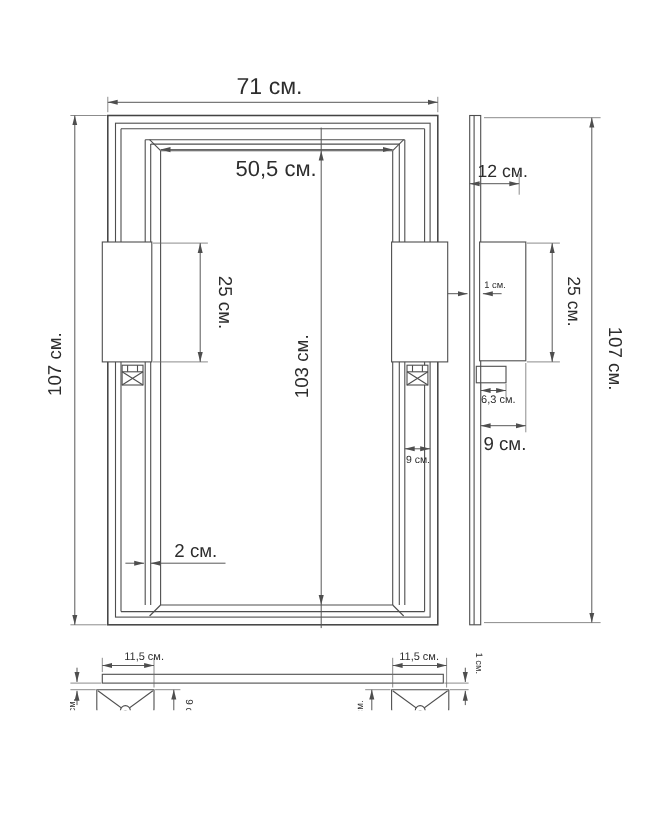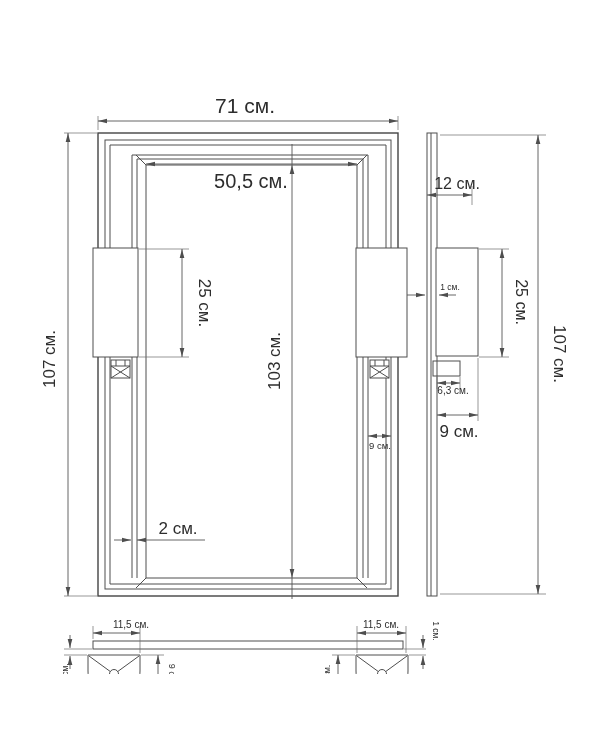--- a/index.html
+++ b/index.html
@@ -1,16 +1,16 @@
 <!DOCTYPE html>
 <html><head>
 <meta charset="utf-8">
 <style>
   html,body{margin:0;padding:0;background:#ffffff;}
-  .stage{width:600px;height:646px;position:relative;background:#ffffff;overflow:hidden;margin-top:28px;}
+  .stage{width:600px;height:646px;position:relative;background:#ffffff;overflow:hidden;}
   svg{display:block;}
   text{font-family:"Liberation Sans",sans-serif;fill:#2d2d2d;}
   .geo{stroke:#4e4e4e;stroke-width:1;fill:none;}
   .geo-heavy{stroke:#444444;stroke-width:1.4;fill:none;}
   .dim{stroke:#555555;stroke-width:0.9;fill:none;}
   .ext{stroke:#6a6a6a;stroke-width:0.7;fill:none;}
   .fill-white{fill:#ffffff;stroke:#4e4e4e;stroke-width:1;}
 </style>
 </head>
 <body>

